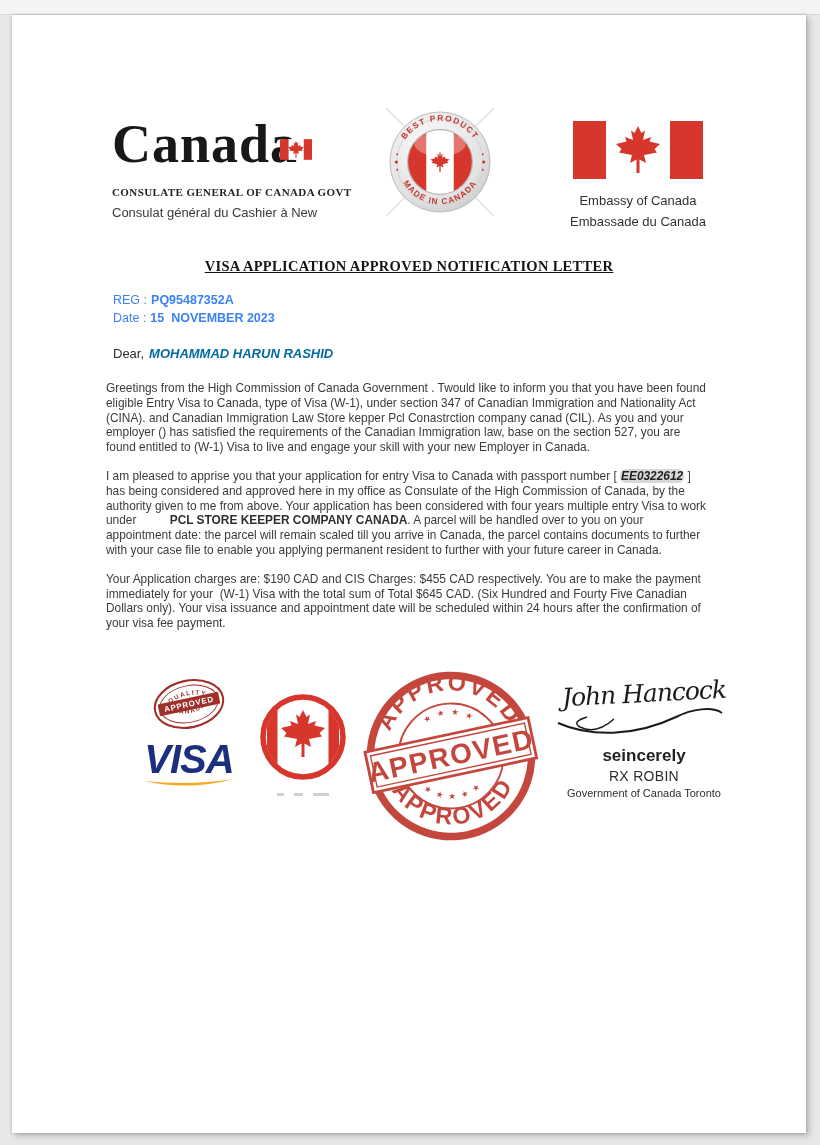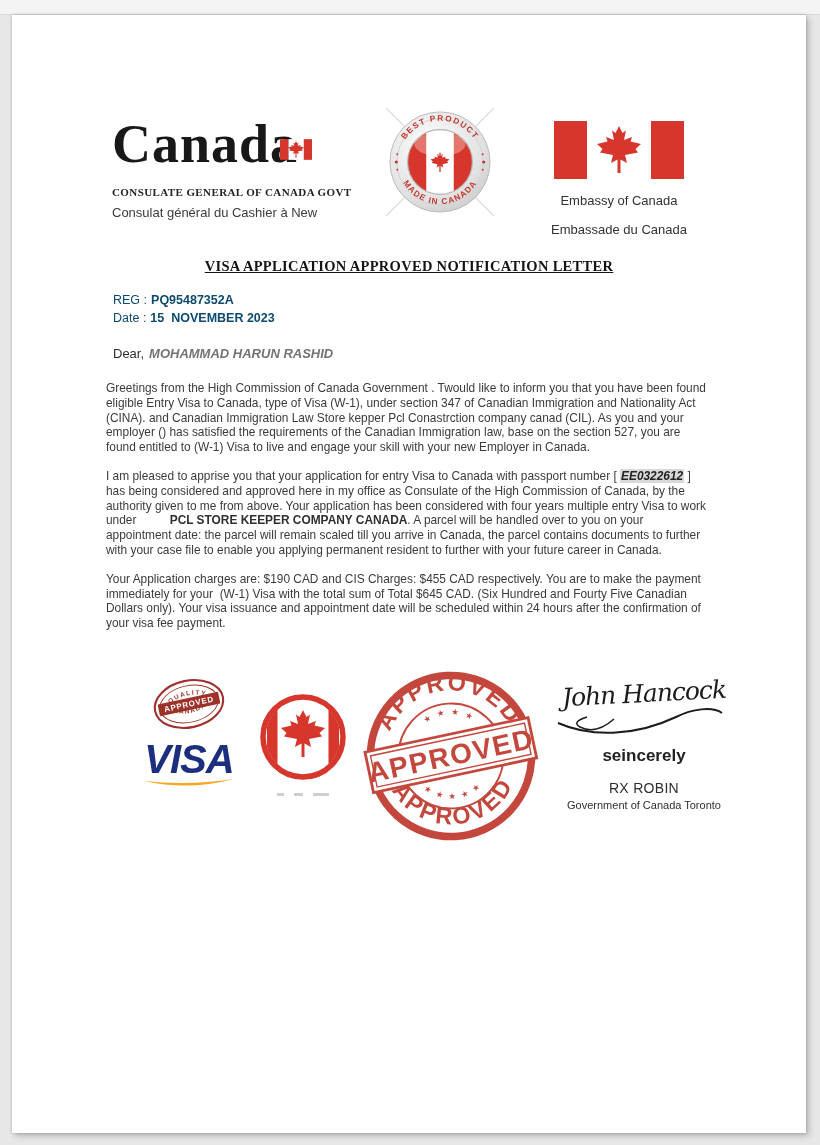--- a/index.html
+++ b/index.html
@@ -13,54 +13,54 @@
   .wordmark-block { position:absolute; left:100px; top:100px; width:240px; }
   .wordmark { position:relative; display:inline-block; font-family:"Liberation Serif", serif; font-weight:bold;
               font-size:54px; line-height:1.1; color:#181818; letter-spacing:1px; }
   .wordmark-flag { position:absolute; top:-2px; right:-14px; }
   .consulate-line { margin-top:12px; font-family:"Liberation Serif", serif; font-weight:bold; font-size:11px;
                     letter-spacing:.4px; color:#242424; white-space:nowrap; }
   .consulate-fr { margin-top:7px; font-size:13px; color:#3a3a3a; white-space:nowrap; }
 
   .badge-wrap { position:absolute; left:374px; top:93px; width:108px; height:108px; }
 
-  .embassy-block { position:absolute; left:532px; top:106px; width:150px; text-align:center; }
+  .embassy-block { position:absolute; left:551px; top:106px; width:150px; text-align:center; }
   .embassy-line { margin-top:10px; font-size:13px; color:#323232; }
-  .embassy-line.fr { margin-top:14px; }
+  .embassy-line.fr { margin-top:6px; }
 
   
   .title { position:absolute; left:0; top:243px; width:100%; text-align:center;
            font-family:"Liberation Serif", serif; font-weight:bold; font-size:14.5px; letter-spacing:.3px;
            color:#141414; text-decoration:underline; }
-  .meta { position:absolute; left:101px; top:276px; font-size:12.5px; color:#0c4a6e; line-height:18px; }
+  .meta { position:absolute; left:101px; top:276px; font-size:12.5px; color:#3b82f6; line-height:18px; }
   .meta .lbl { margin-right:4px; }
   .meta b, .pre { white-space:pre-wrap; }
   .salutation { position:absolute; left:101px; top:331px; font-size:13px; color:#2e2e2e; }
-  .salutation .name { font-weight:bold; font-style:italic; margin-left:5px; color:#737373; }
+  .salutation .name { font-weight:bold; font-style:italic; margin-left:5px; color:#0369a1; }
 
   .body-copy { position:absolute; left:94px; top:366px; width:601px; font-size:11.9px; line-height:14.8px;
                color:#3b3b3b; }
   .body-copy p { margin-bottom:14px; white-space:pre-wrap; }
-  .hl { font-weight:bold; font-style:italic; background:#d9d9d9; color:#222; padding:0 1px; }
+  .hl { font-weight:bold; font-style:italic; background:#d9d9d9; color:#222; padding:0 1px;border-radius:6px; }
   .company { font-weight:bold; color:#2f2f2f;margin-left:30px; }
 
   
   .footer { position:absolute; left:0; top:650px; width:794px; height:180px; }
   .visa-group { position:absolute; left:112px; top:10px; width:130px; text-align:center; }
   .circle-logo { position:absolute; left:246px; top:28px; width:90px; text-align:center; }
   .circle-caption { margin-top:8px; display:flex; justify-content:center; gap:10px; align-items:center; }
   .circle-caption span { display:inline-block; height:3px; background:#b5b5b5; opacity:.65; }
   .approved-wrap { position:absolute; left:350px; top:2px; width:178px; height:178px; }
   .signature-block { position:absolute; left:516px; top:12px; width:232px; text-align:center; }
   .sig-art { position:relative; height:66px; }
   .sig-name { position:absolute; left:0; top:2px; width:100%; font-family:"DejaVu Serif", serif; font-style:italic;
               font-size:25px; color:#1b1b1b; transform:rotate(-3deg); letter-spacing:-1px; }
   .sig-flourish { position:absolute; left:22px; top:28px; }
   .closing { font-weight:bold; font-size:17px; color:#222; margin-top:3px; }
-  .signer { font-size:14px; color:#2d2d2d; margin-top:14px; letter-spacing:.3px; }
+  .signer { font-size:14px; color:#2d2d2d; margin-top:2px; letter-spacing:.3px; }
   .signer-org { font-size:11px; color:#2f2f2f; margin-top:3px; }
 
   svg text { font-family:"Liberation Sans", sans-serif; }
 </style>
 </head>
 <body>
 
 <svg width="0" height="0" style="position:absolute" aria-hidden="true">
   <defs>
     <path id="mapleleaf" d="M50 2 L43 16 L36 11 L40 30 L24 24 L27 33 L6 38 L17 48 L12 55 L38 60 L34 76 L47 69 L47 96 L53 96 L53 69 L66 76 L62 60 L88 55 L83 48 L94 38 L73 33 L76 24 L60 30 L64 11 L57 16 Z"></path>

